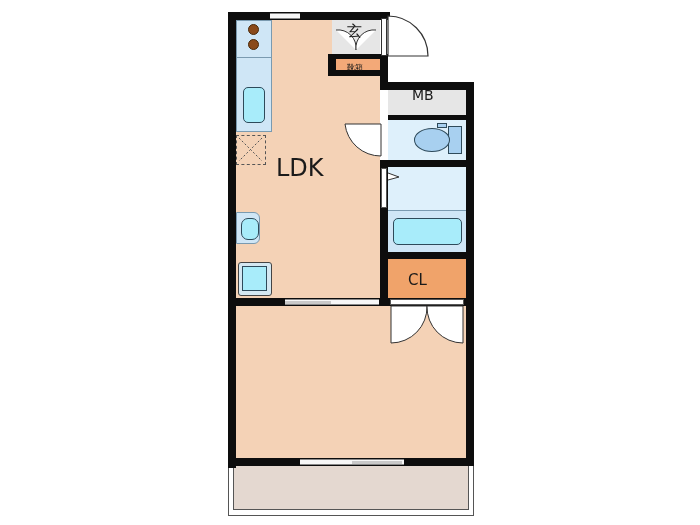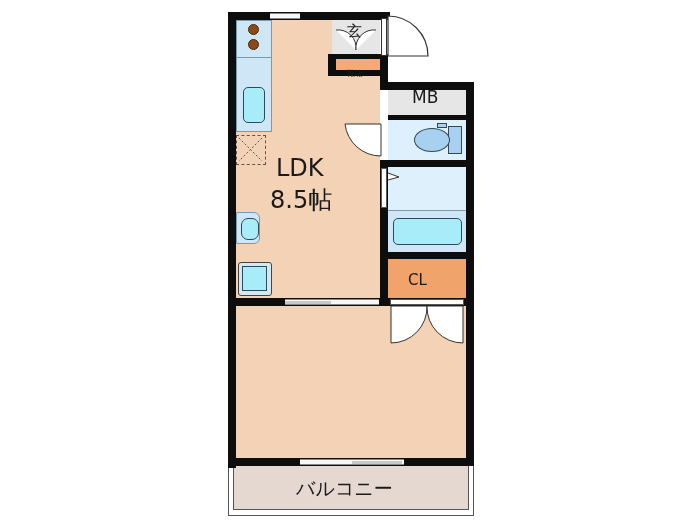--- a/index.html
+++ b/index.html
@@ -17,21 +17,20 @@
   .window { background:#f7f7f7; border-top:1px solid #888; border-bottom:1px solid #888; }
   .window .pane { position:absolute; top:1px; height:3px; background:#c9c9c9; }
 </style>
 </head>
 <body>
 
 <div class="abs" style="left:0;top:0;width:700px;height:525px;">
 
   <div class="abs" style="left:228px;top:462px;width:246px;height:54px;border:1.5px solid #555;background:#fff;"></div>
   <div class="abs balc" style="left:233px;top:462px;width:236px;height:48px;"></div>
-  <div class="label" style="left:296px;top:476px;font-size:19px;">バルコニー</div>
 
   <div class="abs wall" style="left:228px;top:12px;width:8px;height:456px;"></div>
   <div class="abs wall" style="left:228px;top:12px;width:162px;height:8px;"></div>
   <div class="abs wall" style="left:228px;top:458px;width:246px;height:8px;"></div>
   <div class="abs wall" style="left:466px;top:82px;width:8px;height:384px;"></div>
   <div class="abs wall" style="left:380px;top:82px;width:94px;height:8px;"></div>
   <div class="abs wall" style="left:380px;top:12px;width:8px;height:8px;"></div>
 
   <div class="abs floor" style="left:236px;top:20px;width:144px;height:278px;"></div>
 
@@ -51,42 +50,41 @@
   </div>
 
   <div class="abs wet" style="left:236px;top:212px;width:24px;height:32px;border:1px solid #7a9ab0;border-radius:0 6px 6px 0;"></div>
   <div class="abs fixture" style="left:241px;top:218px;width:18px;height:22px;border-radius:7px;"></div>
 
   <div class="abs" style="left:238px;top:262px;width:34px;height:34px;border:1.5px solid #444;border-radius:3px;background:#d4e8f2;">
     <div class="abs" style="left:3px;top:3px;width:25px;height:25px;background:#a8ecfa;border:1px solid #2e4a5a;"></div>
   </div>
 
   <div class="label" style="left:276px;top:154px;font-size:24px;">LDK</div>
-  <div class="label" style="left:270px;top:184px;font-size:24px;">8.5帖</div>
 
   <div class="abs mbbg" style="left:332px;top:20px;width:48px;height:36px;"></div>
   <svg class="abs" style="left:334px;top:28px;" width="44" height="26">
     <path d="M2 2 A18 18 0 0 1 22 22" fill="#fff" stroke="#333" stroke-width="1"></path>
     <path d="M42 2 A18 18 0 0 0 22 22" fill="#fff" stroke="#333" stroke-width="1"></path>
   </svg>
   <div class="label" style="left:347px;top:22px;font-size:15px;">玄</div>
   <div class="abs wall" style="left:328px;top:54px;width:60px;height:22px;"></div>
   <div class="abs clbg" style="left:336px;top:59px;width:44px;height:11px;background:#f3a978;"></div>
-  <div class="label" style="left:347px;top:68px;font-size:8px;">靴箱</div>
+  <div class="label" style="left:347px;top:62px;font-size:8px;">靴箱</div>
   <div class="abs" style="left:381px;top:18px;width:6px;height:38px;background:#fff;border:1px solid #333;"></div>
 
   <svg class="abs" style="left:386px;top:14px;" width="46" height="44">
     <path d="M2 2 A40 40 0 0 1 42 42 L2 42 Z" fill="#fff" stroke="#333" stroke-width="1.2"></path>
   </svg>
   <div class="abs wall" style="left:380px;top:56px;width:8px;height:34px;"></div>
 
   <div class="abs wall" style="left:380px;top:160px;width:8px;height:146px;"></div>
 
   <div class="abs mbbg" style="left:388px;top:90px;width:78px;height:25px;"></div>
-  <div class="label" style="left:412px;top:87px;font-size:17px;">MB</div>
+  <div class="label" style="left:412px;top:87px;font-size:14px;">MB</div>
   <div class="abs wall" style="left:388px;top:115px;width:78px;height:5px;"></div>
 
   <div class="abs wetlight" style="left:388px;top:120px;width:78px;height:40px;"></div>
   <div class="abs" style="left:448px;top:126px;width:14px;height:28px;background:#a8d0f0;border:1px solid #2e4a5a;"></div>
   <div class="abs" style="left:437px;top:123px;width:10px;height:5px;background:#a8d0f0;border:1px solid #2e4a5a;"></div>
   <div class="abs" style="left:414px;top:128px;width:36px;height:24px;border-radius:50%;background:#a8d0f0;border:1.2px solid #2e4a5a;"></div>
   <svg class="abs" style="left:343px;top:122px;" width="40" height="36">
     <path d="M38 2 L2 2 A36 36 0 0 0 38 34 Z" fill="#fff" stroke="#333" stroke-width="1"></path>
   </svg>
   <div class="abs wall" style="left:380px;top:160px;width:86px;height:7px;"></div>

